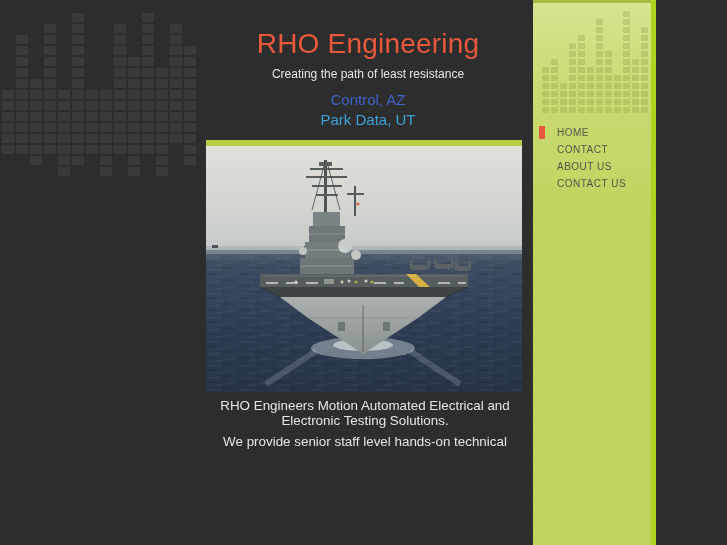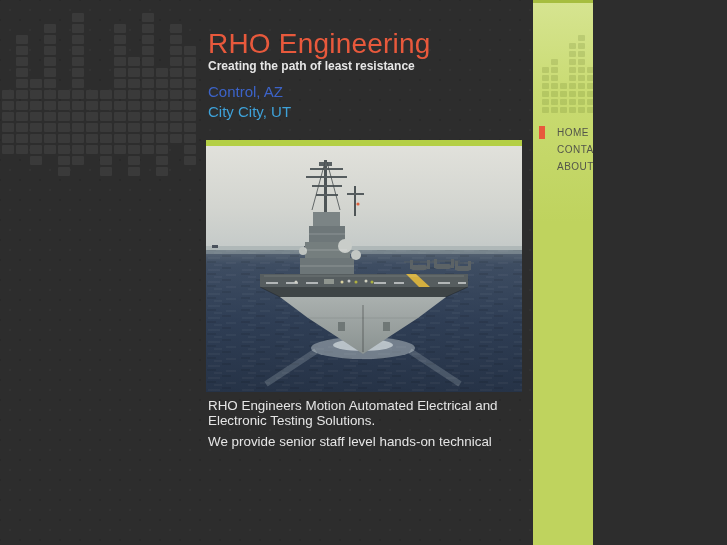--- a/index.html
+++ b/index.html
@@ -10,35 +10,36 @@
     --link-lightblue:#3ea2da;
   }
   *{box-sizing:border-box;margin:0;padding:0;}
   html,body{width:727px;height:545px;overflow:hidden;}
   body{
     font-family:"Liberation Sans","DejaVu Sans",sans-serif;
     background:#2d2d2d;
     position:relative;
   }
   .page{
-    position:absolute;inset:0;width:593px;height:545px;overflow:hidden;
+    position:absolute;inset:0;width:727px;height:545px;overflow:hidden;
     background:
       radial-gradient(circle,rgba(255,255,255,0.028) 1px,transparent 1.4px),
       radial-gradient(circle,rgba(0,0,0,0.10) 1px,transparent 1.4px),
       #2d2d2d;
     background-size:20px 20px,20px 20px;
     background-position:0 0,10px 10px;
+    text-align:center;
   }
   
   .eq-left{position:absolute;left:0;top:0;width:212px;height:190px;}
   .eqcell-left{position:absolute;width:12px;height:9px;background:#3a3a3a;border-radius:1px;}
   
   .header{position:absolute;left:208px;top:29px;width:320px;}
   .site-title{font-size:28px;font-weight:400;line-height:30px;color:var(--accent);letter-spacing:.2px;}
-  .tagline{font-size:12px;color:#e6e6e6;margin-top:0;line-height:14px;font-weight:bold;}
+  .tagline{font-size:12px;color:#e6e6e6;margin-top:8px;line-height:14px;}
   .loc-links{margin-top:9px;}
   .loc{display:block;font-size:15px;line-height:20px;text-decoration:none;cursor:pointer;}
   .loc.l1{color:var(--link-blue);}
   .loc.l2{color:var(--link-lightblue);}
   
   .photo-topbar{position:absolute;left:206px;top:140px;width:316px;height:6px;background:#b4cf45;}
   .photo{position:absolute;left:206px;top:146px;width:316px;height:246px;overflow:hidden;}
   .photo svg{display:block;}
   .paragraphs{position:absolute;left:208px;top:398px;width:314px;}
   .paragraphs p{font-size:13.4px;line-height:15px;color:#e5e5e5;margin-bottom:6px;}
@@ -204,21 +205,21 @@
       <div class="eqcell-left" style="left: 184px; top: 134px;"></div>
       <div class="eqcell-left" style="left: 184px; top: 145px;"></div>
       <div class="eqcell-left" style="left: 184px; top: 156px;"></div>
     </div>
 
   <div class="header">
     <div class="site-title">RHO Engineering</div>
     <div class="tagline">Creating the path of least resistance</div>
     <div class="loc-links">
       <a class="loc l1">Control, AZ</a>
-      <a class="loc l2">City City, UT</a>
+      <a class="loc l2">Park Data, UT</a>
     </div>
   </div>
 
   <div class="photo-topbar"></div>
 
   <div class="photo">
     <svg width="316" height="246" viewBox="0 0 316 246">
       <defs>
         <linearGradient id="sky" x1="0" y1="0" x2="0" y2="1">
           <stop offset="0" stop-color="#e1e1db"></stop>
@@ -423,16 +424,20 @@
         <span class="label">HOME</span>
       </div>
       <div class="nav-item">
 
         <span class="label">CONTACT</span>
       </div>
       <div class="nav-item">
 
         <span class="label">ABOUT US</span>
       </div>
+      <div class="nav-item">
+
+        <span class="label">CONTACT US</span>
+      </div>
     </nav>
   </aside>
 
 </div>
 
 </body></html>

